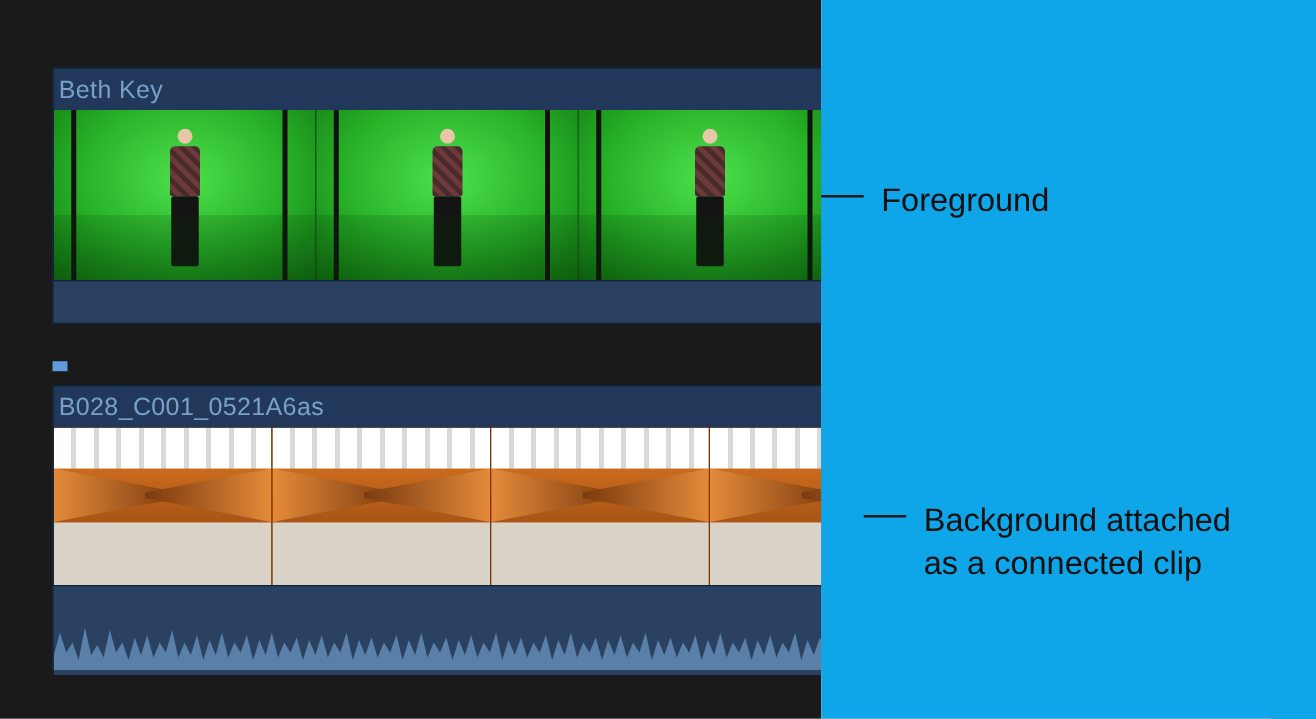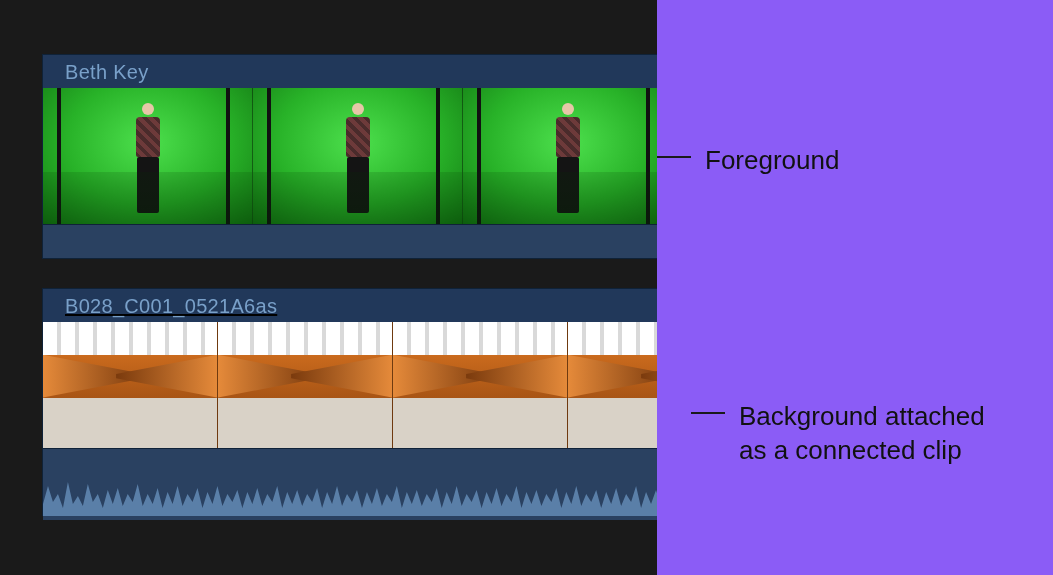--- a/index.html
+++ b/index.html
@@ -24,30 +24,29 @@
       left: 42px;
       border: 1px solid #0f2238;
     }
     .clip.foreground {
       top: 54px;
       width: 620px; 
       height: 205px;
       background: #21385a;
     }
     .clip.background {
-      top: 288px;
+      top: 308px;
       width: 620px;
       height: 228px;
       background: #21385a;
-      text-decoration: underline;
     }
     .clip-title {
       color: #79a0c9;
       font-size: 20px;
-      padding: 6px 10px 4px 22px;
+      padding: 6px 10px 4px 4px;
       letter-spacing: 0.3px;
       white-space: nowrap;
       overflow: hidden;
     }
     .filmstrip {
       display: flex;
       height: 136px;
       overflow: hidden;
       background: #000;
     }
@@ -117,21 +116,21 @@
     .connect-marker{
       position:absolute;
       left:42px; top:289px;
       width:12px;height:8px;
       background:#5e9bdc;
     }
     
     .annotation-area{
       position:absolute;
       left:657px; right:0; top:0; bottom:0;
-      background:#8b5cf6;
+      background:#0ea5e9;
     }
     .callout{
       position:absolute;
       display:flex;
       align-items:flex-start;
     }
     .callout .line{
       height:2px;
       background:#1a1a1a;
       margin-top:12px;

